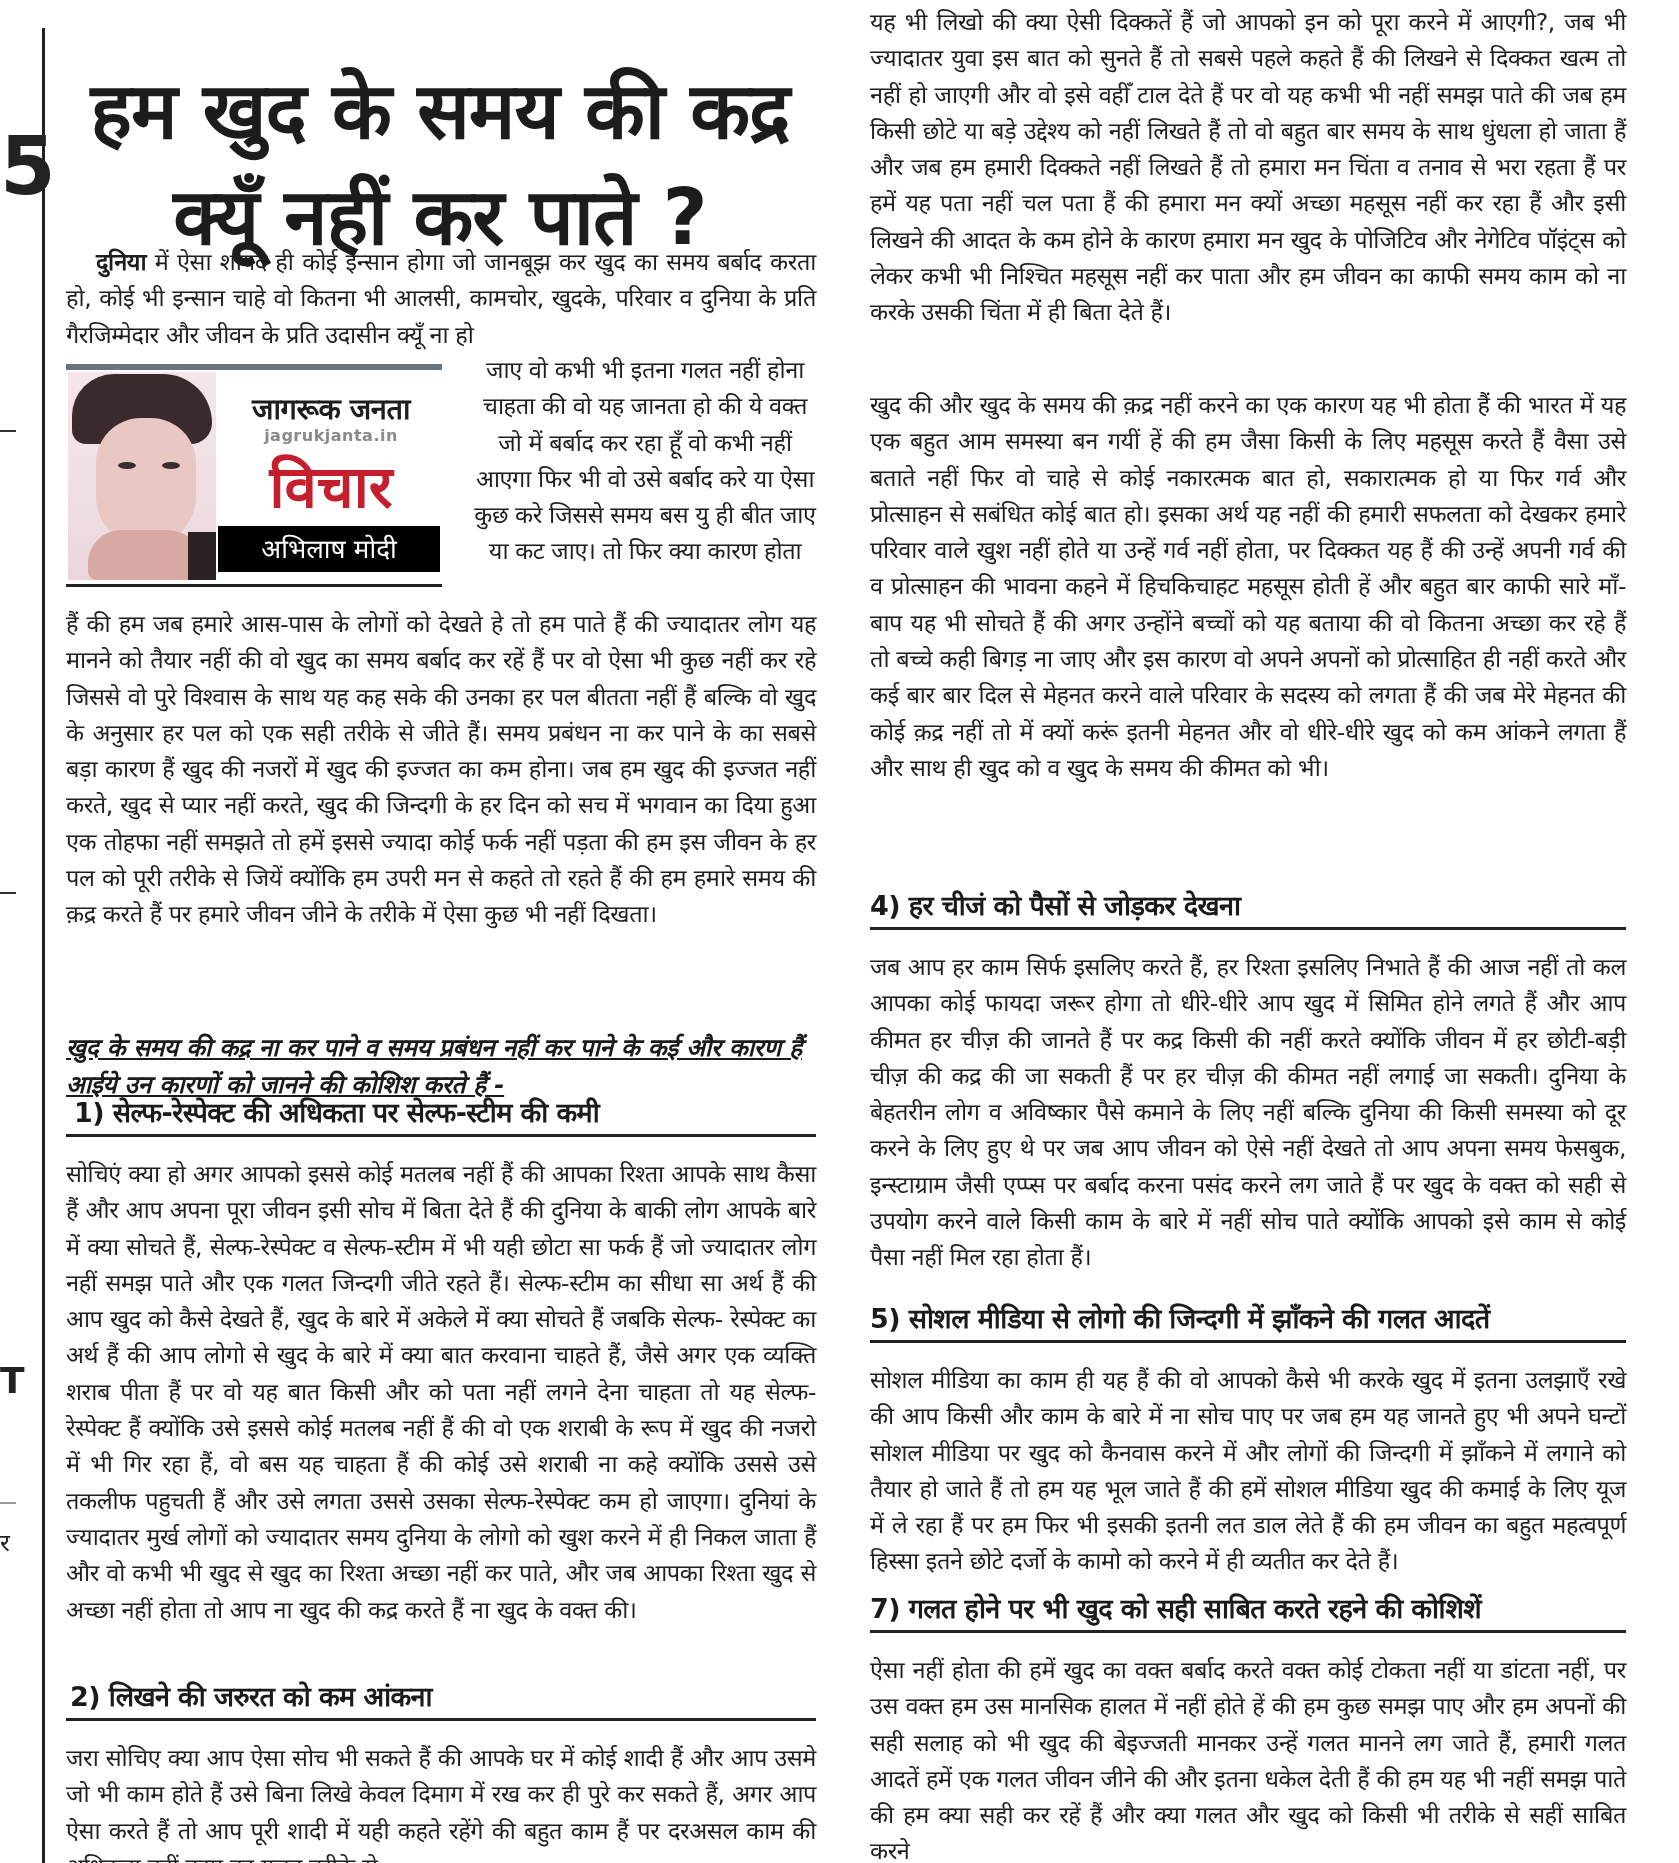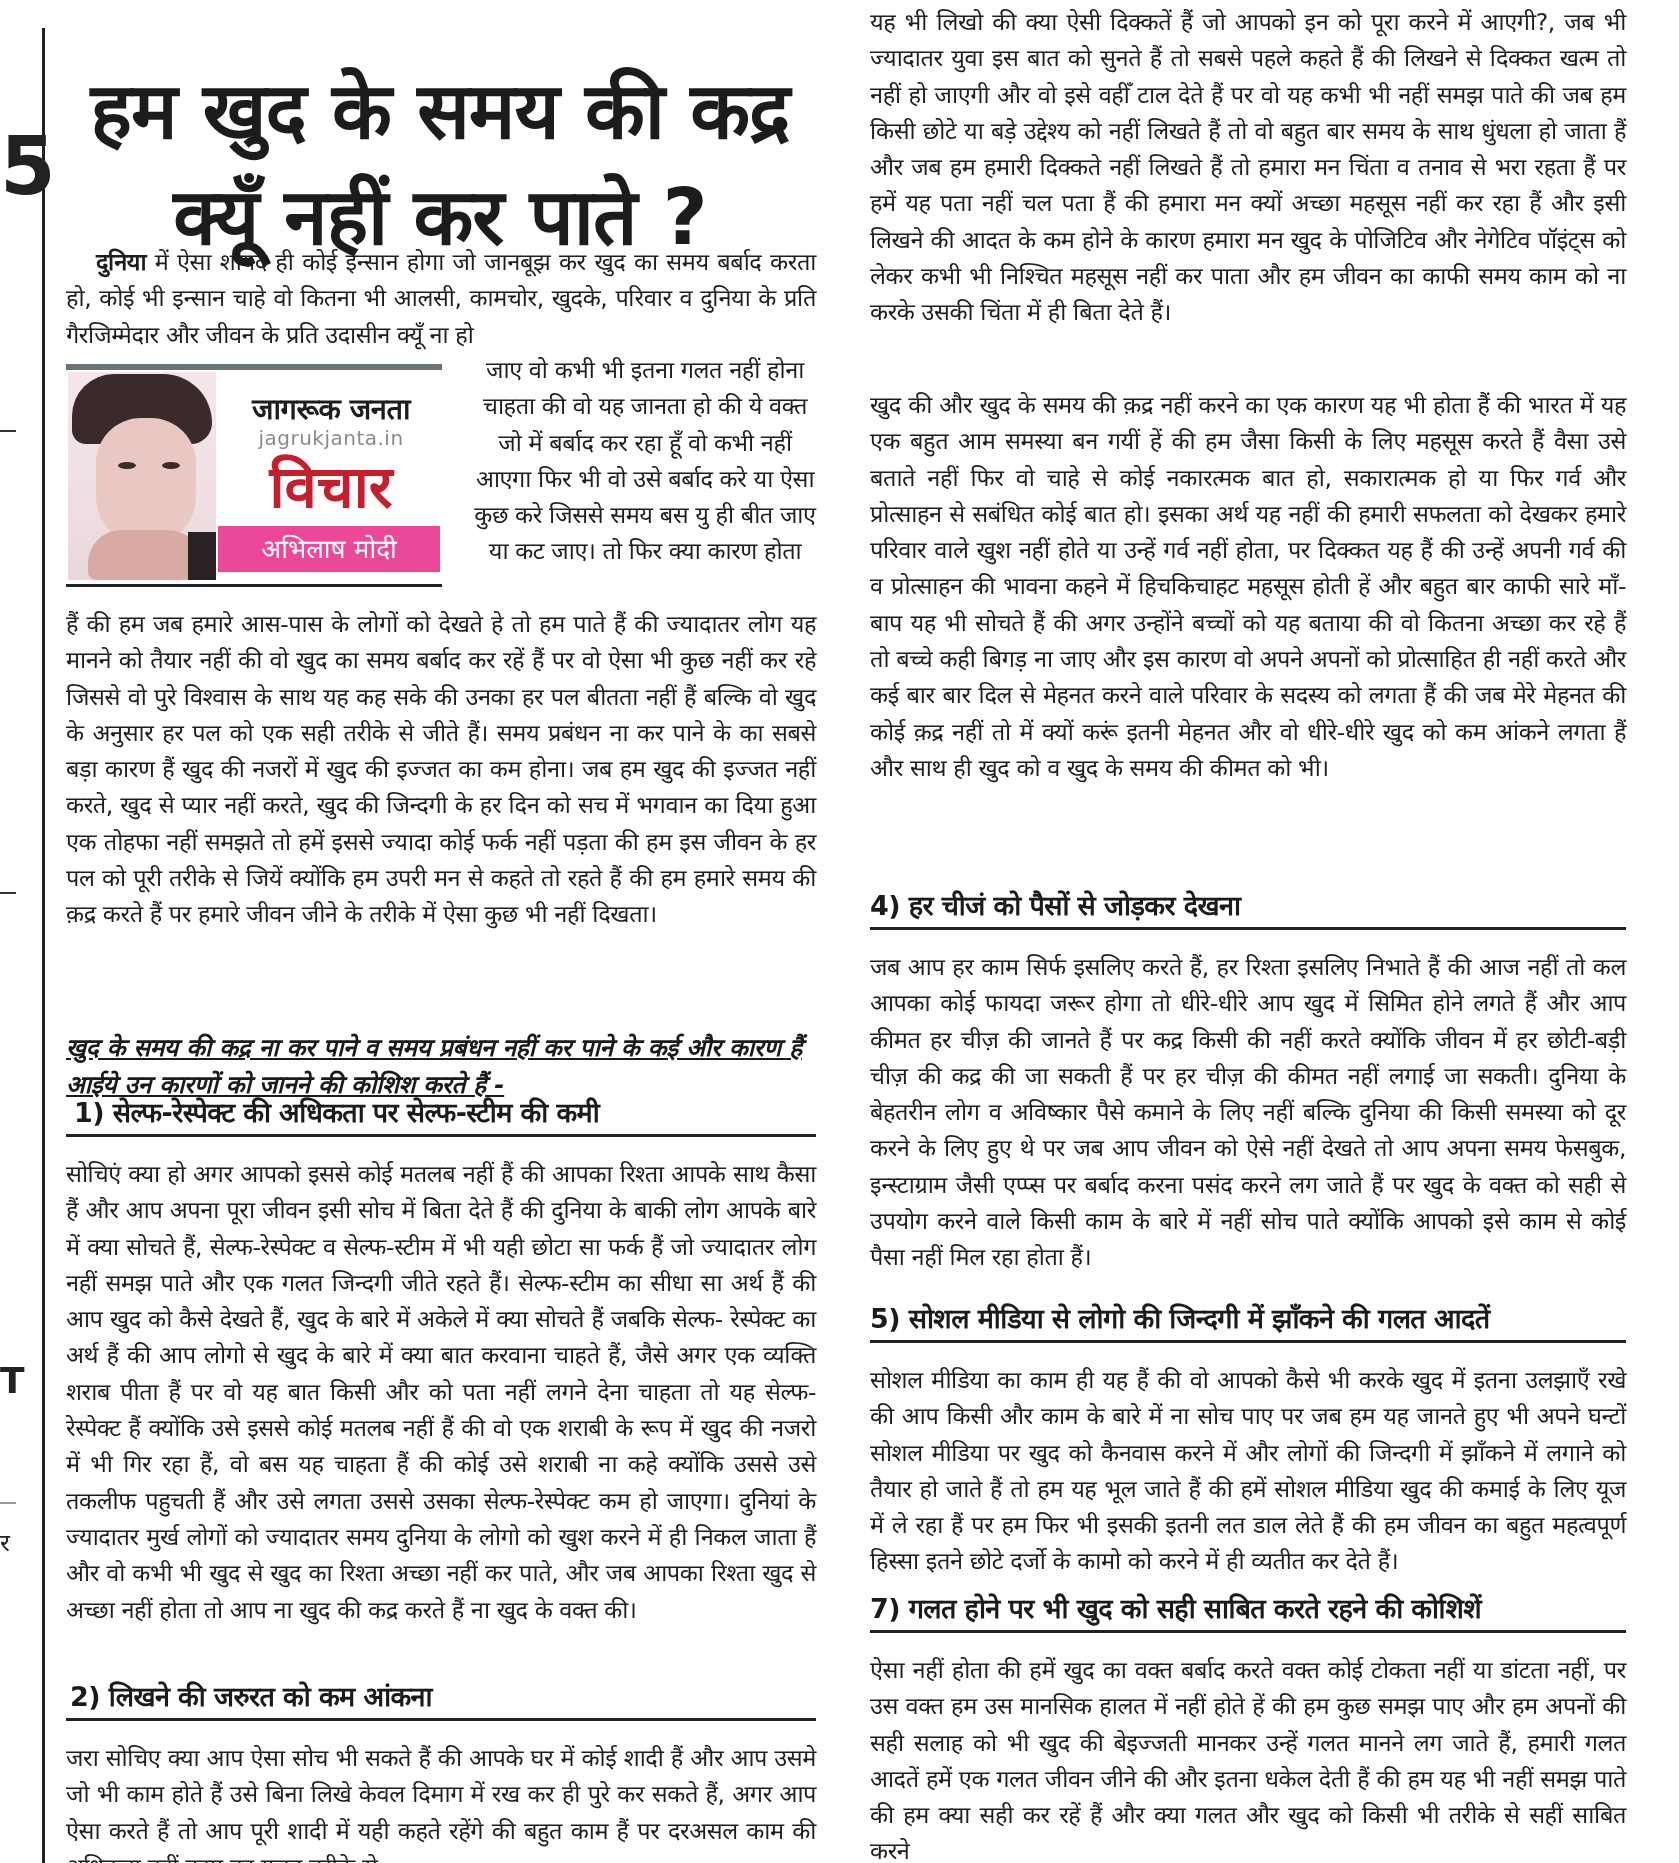--- a/index.html
+++ b/index.html
@@ -28,24 +28,24 @@
                  border-radius:60px 70px 30px 20px; }
   .photo .face { position:absolute; left:28px; top:46px; width:100px; height:128px; background:#e9c7c2;
                  border-radius:45px 45px 50px 50px; }
   .photo .eye { position:absolute; top:90px; width:18px; height:7px; background:#3b2b2b; border-radius:50%; }
   .photo .hand { position:absolute; left:20px; top:158px; width:120px; height:50px; background:#d9a9a3;
                  border-radius:40px 50px 10px 10px; }
   .photo .shirt { position:absolute; left:120px; top:160px; width:30px; height:50px; background:#2a2222; }
   .brand-hi { position:absolute; left:160px; top:26px; width:210px; text-align:center;
               font-weight:bold; font-size:29px; color:#1d1d1d; letter-spacing:-0.5px; }
   .brand-url { position:absolute; left:160px; top:64px; width:210px; text-align:center;
-               font-weight:normal; font-size:20px; color:#8a8a8a; letter-spacing:0.5px; }
+               font-weight:bold; font-size:16px; color:#8a8a8a; letter-spacing:0.5px; }
   .vichar { position:absolute; left:160px; top:90px; width:210px; text-align:center;
             font-weight:bold; font-size:58px; line-height:70px; color:#c51f2d; }
-  .author-bar { position:absolute; left:152px; top:164px; width:222px; height:46px; background:#ec4899;
+  .author-bar { position:absolute; left:152px; top:164px; width:222px; height:46px; background:#000000;
                 color:#ffffff; font-size:26px; line-height:46px; text-align:center; }
 
   .wrap-text { position:absolute; left:474px; top:352px; width:342px; }
   .wrap-text .para { text-align:center; }
   .body1 { position:absolute; left:66px; top:606px; width:750px; }
   .lead-italic { position:absolute; left:66px; top:1004px; width:750px; font-style:italic; font-weight:bold;
                  font-size:24.5px; line-height:37px; color:#1b1b1b; letter-spacing:-0.3px;text-decoration:underline; }
 
   .subhead { font-weight:bold; font-size:27px; line-height:38px; color:#1b1b1b; letter-spacing:-0.6px;
              border-bottom:3px solid #222; padding-bottom:2px; margin:0; }

